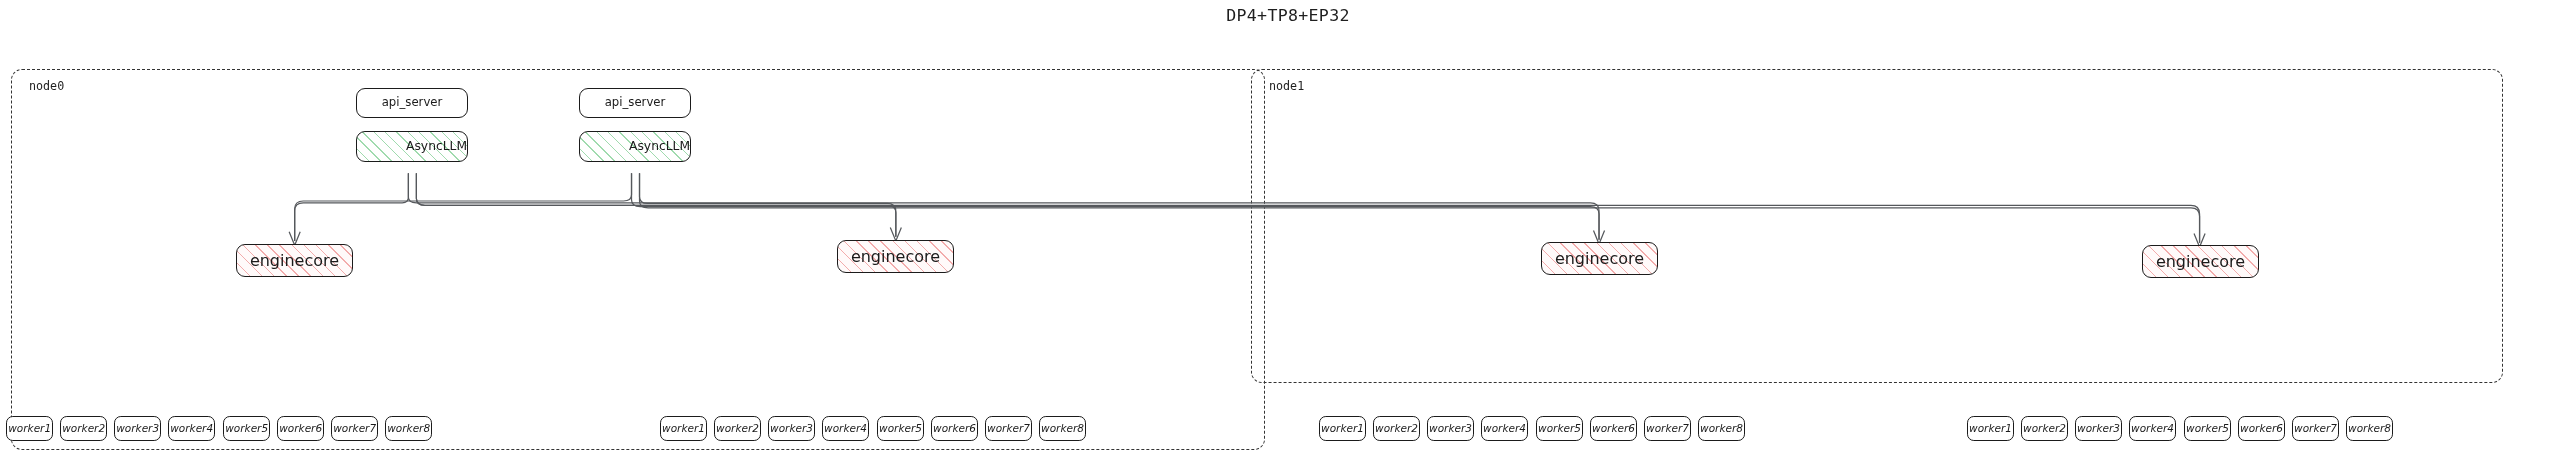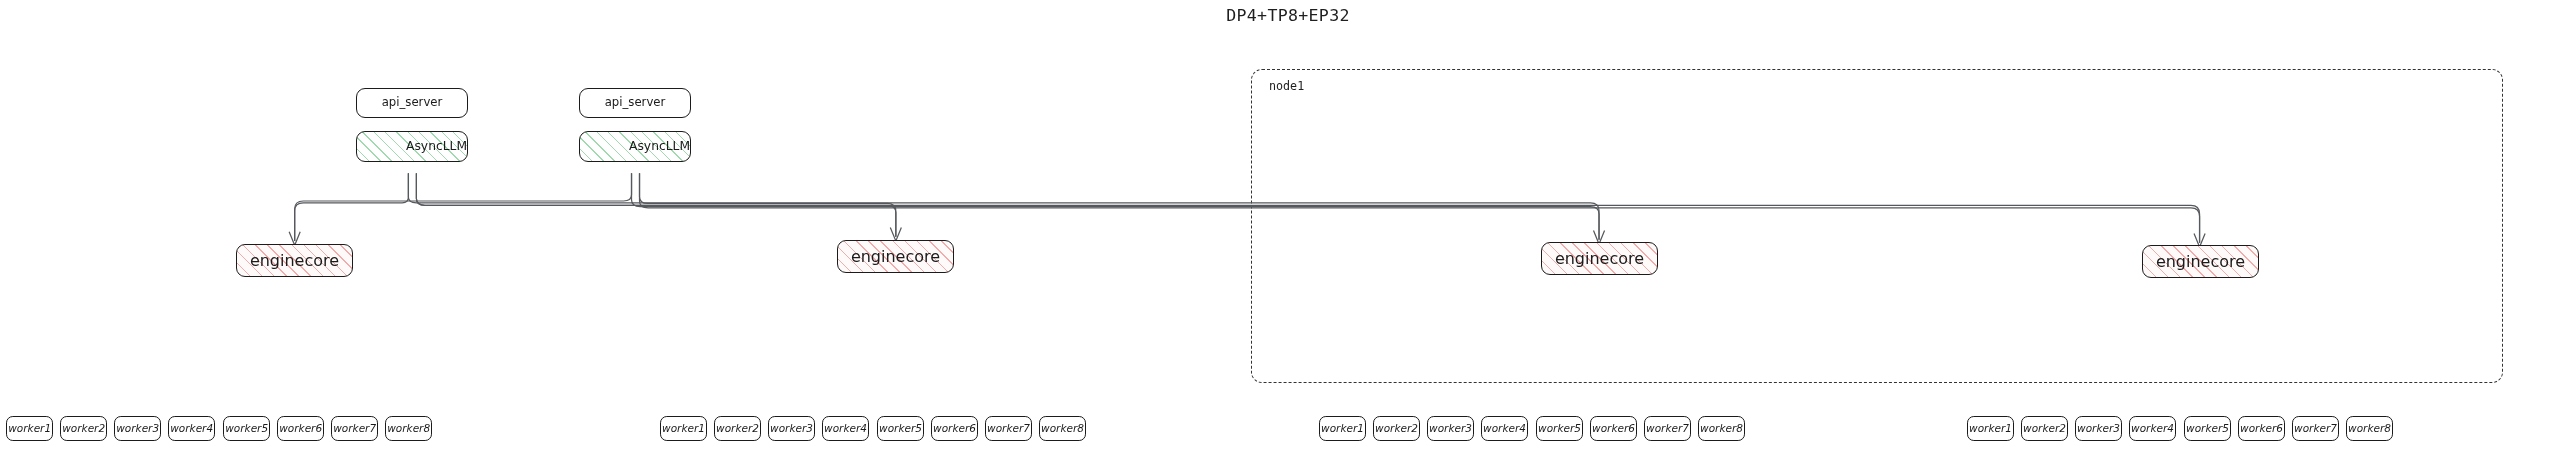--- a/index.html
+++ b/index.html
@@ -124,20 +124,23 @@
     stroke-width: 2;
   }
 </style>
 </head>
 <body>
 
 <div id="stage">
 
   <div class="diagram-title">DP4+TP8+EP32</div>
 
+  <div class="subgraph" style="left:11px; top:69px; width:1254px; height:381px;">
+    <div class="subgraph-label">node0</div>
+  </div>
 
   <div class="subgraph" style="left:1251px; top:69px; width:1252px; height:314px;">
     <div class="subgraph-label">node1</div>
   </div>
 
   <svg id="edge-layer" viewBox="0 0 4188 763">
 
     <path class="edge-path" d="M663,282 L663,321 Q663,330 653,330 L492,330 Q478,330 478,343 L478,392"></path>
     <path class="edge-head" d="M469,377 L478,399 L487,377"></path>
 

